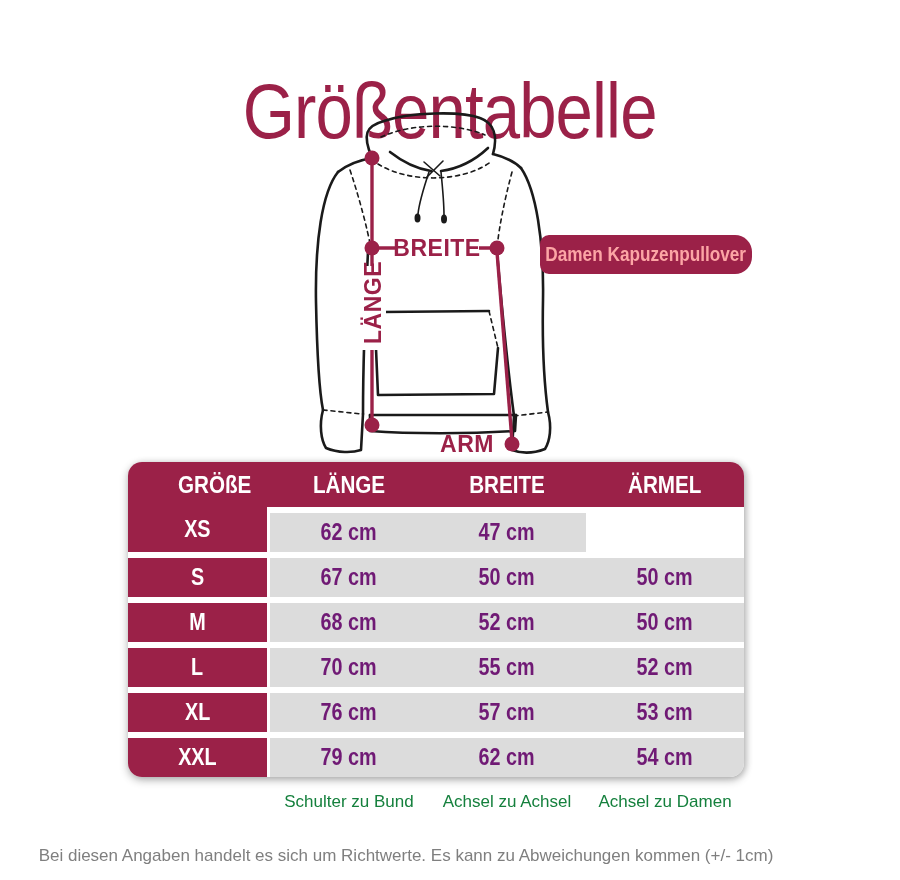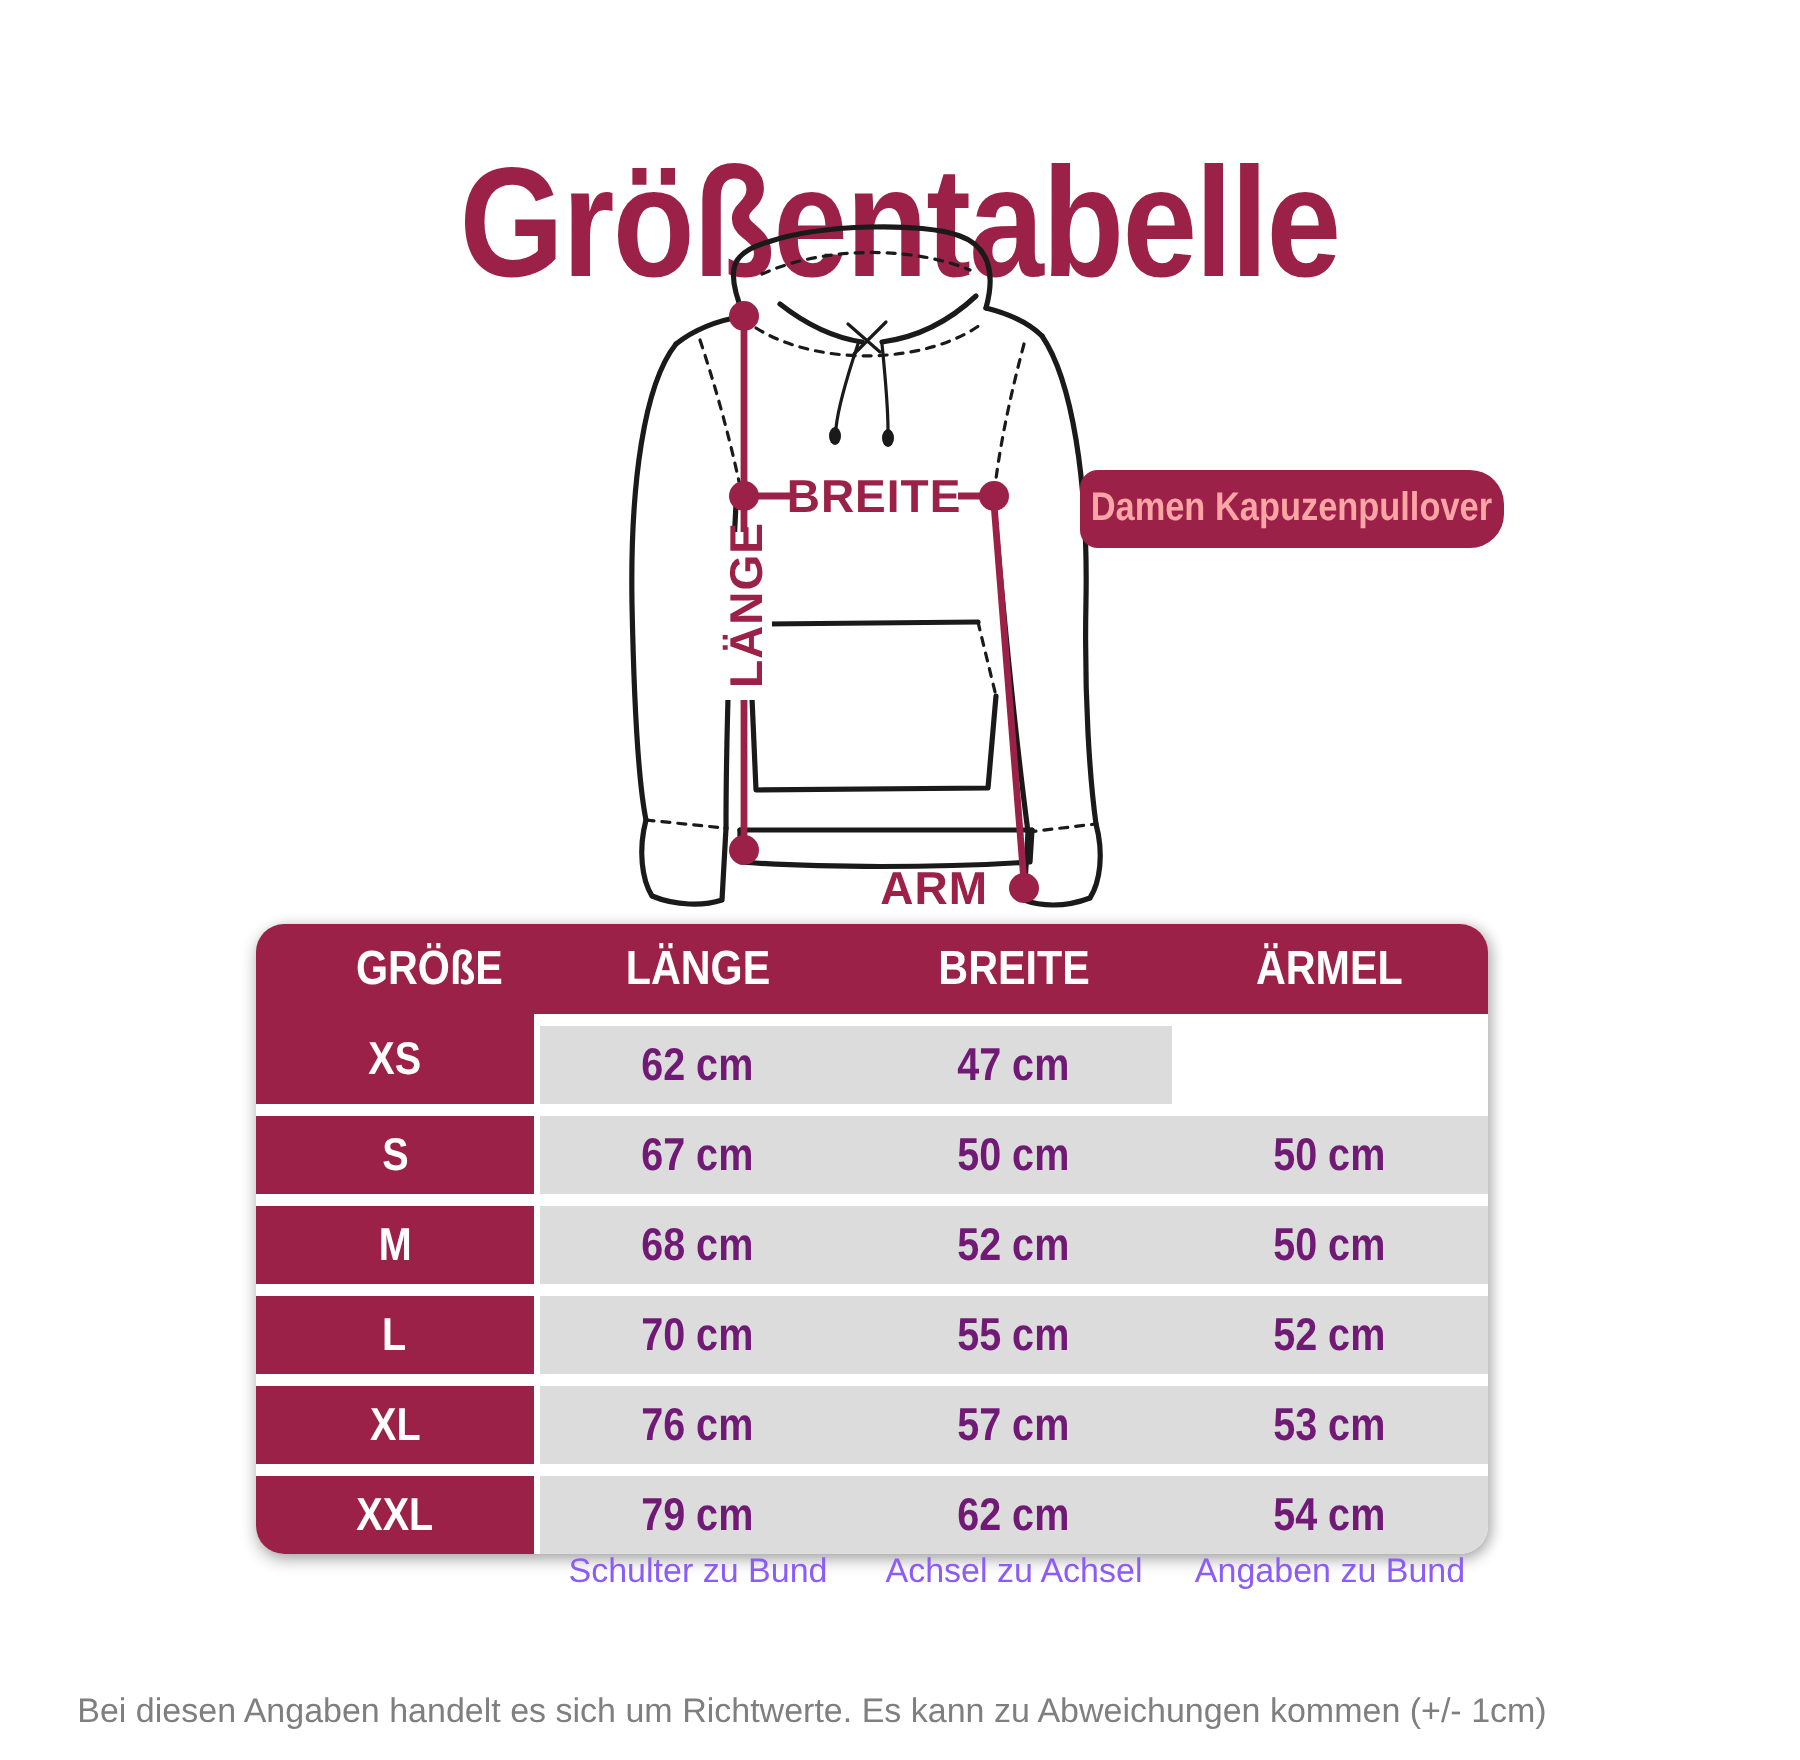--- a/index.html
+++ b/index.html
@@ -5,21 +5,21 @@
   html,body{margin:0;padding:0;}
   body{
     width:900px;height:880px;position:relative;overflow:hidden;
     background:#ffffff;font-family:"Liberation Sans",sans-serif;
   }
   .cx{display:inline-block;transform:scaleX(.86);transform-origin:center;white-space:nowrap;}
 
   
   .page-title{
     position:absolute;top:20px;left:0;width:900px;text-align:center;
-    font-size:78px;font-weight:bold;color:#9b2148;line-height:1;letter-spacing:-1px;
+    font-size:78px;font-weight:normal;color:#9b2148;line-height:1;letter-spacing:-1px;
   }
 
   
   .diagram{position:absolute;left:0;top:0;width:900px;height:470px;}
 
   
   .badge{
     position:absolute;left:540px;top:235px;width:212px;height:39px;
     background:#9b2148;border-radius:9px 17px 17px 9px;
     display:flex;align-items:center;justify-content:center;
@@ -43,22 +43,22 @@
     height:39px;margin-top:6px;margin-right:3px;
   }
   .t-row.data .c-data{
     background:#dcdcdc;color:#701a75;font-size:23px;font-weight:bold;
     height:39px;margin-top:6px;
   }
   .t-row.data.r0 .c-size{margin-top:0;height:45px;}
 
   
   .footnotes{
-    position:absolute;left:270px;top:776px;width:474px;display:flex;
-    color:#8b5cf6;font-size:17px;
+    position:absolute;left:270px;top:792px;width:474px;display:flex;
+    color:#15803d;font-size:17px;
   }
   .footnotes .fn{width:158px;text-align:center;}
 
   
   .disclaimer{
     position:absolute;left:0;top:846px;width:812px;text-align:center;
     color:#7f7f7f;font-size:17px;
   }
 
   
@@ -250,16 +250,16 @@
       </div>
     <div class="cell c-data">
         <span class="cx">54 cm</span>
       </div>
   </div>
 </div>
 
 <div class="footnotes">
   <div class="fn">Schulter zu Bund</div>
   <div class="fn">Achsel zu Achsel</div>
-  <div class="fn">Angaben zu Bund</div>
+  <div class="fn">Achsel zu Damen</div>
 </div>
 
 <div class="disclaimer">Bei diesen Angaben handelt es sich um Richtwerte. Es kann zu Abweichungen kommen (+/- 1cm)</div>
 
 </body></html>

